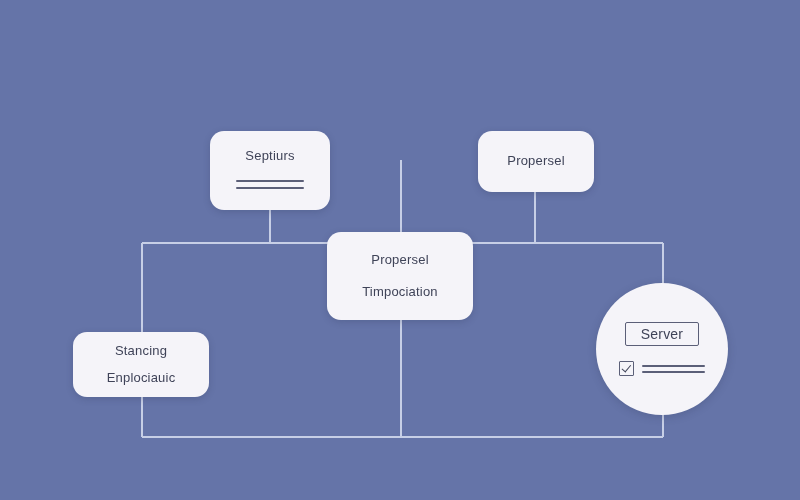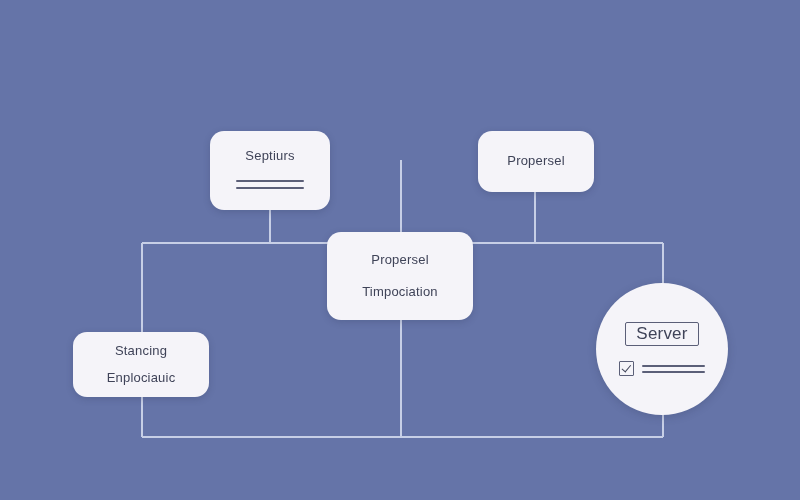--- a/index.html
+++ b/index.html
@@ -97,21 +97,21 @@
     align-items: center;
     justify-content: center;
   }
   .server-button {
     width: 72px;
     height: 22px;
     border: 1px solid #5b5f78;
     border-radius: 2px;
     background: #f5f4f9;
     color: #3f4358;
-    font-size: 17px;
+    font-size: 14px;
     font-family: "Liberation Sans", sans-serif;
     display: flex;
     align-items: center;
     justify-content: center;
     letter-spacing: 0.2px;
   }
   .check-row {
     margin-top: 15px;
     display: flex;
     align-items: center;

